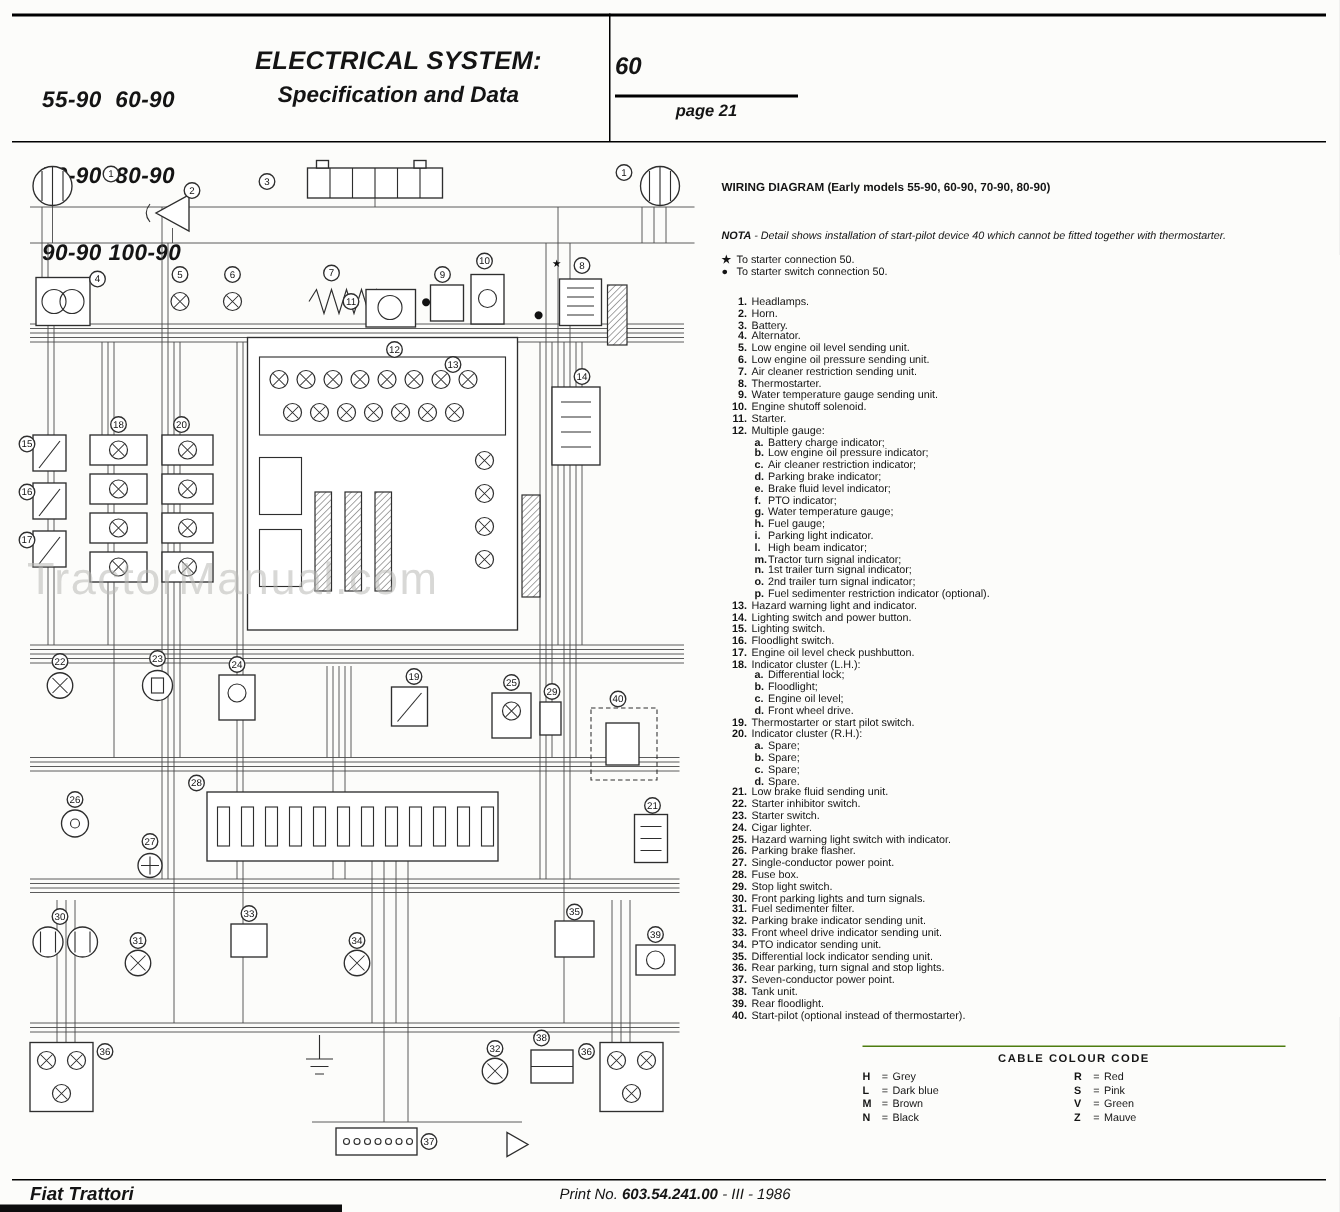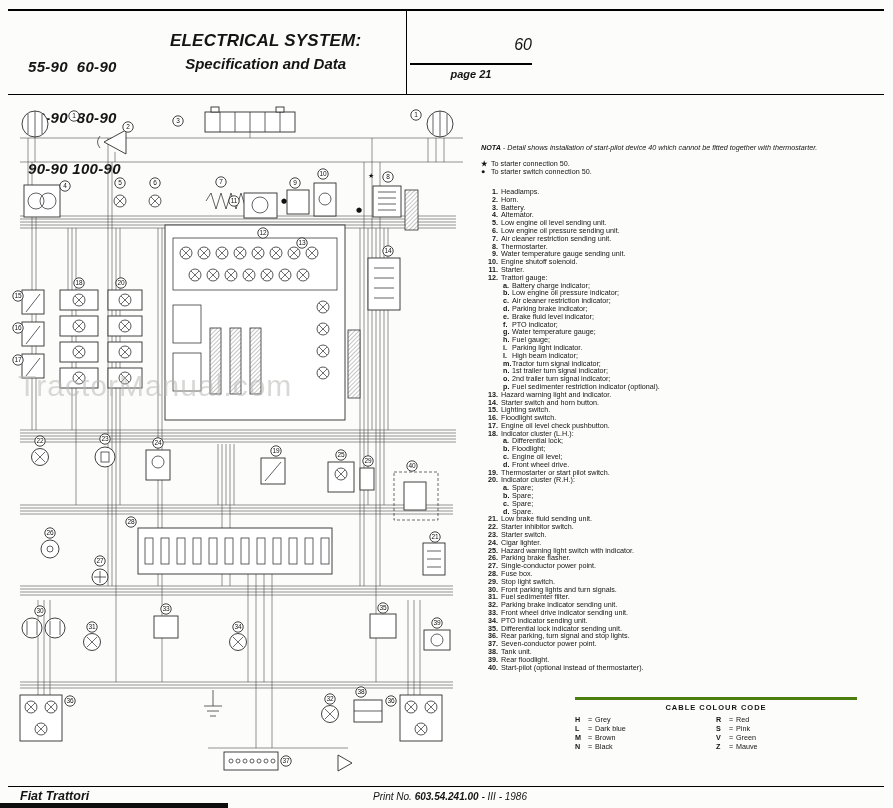--- a/index.html
+++ b/index.html
@@ -14,22 +14,22 @@
   .rule-footer { left:8px; top:786px; width:876px; height:1px; }
   .header-vline { left:406px; top:9px; width:1px; height:85px; }
   .chapter-underline { left:410px; top:63px; width:122px; height:2px; }
   .scan-bar { left:0; top:803px; width:228px; height:5px; background:#0d0d0d; position:absolute; }
 
   .models { position:absolute; left:28px; top:24px; font-weight:bold; font-style:italic;
             font-size:15px; line-height:17px; letter-spacing:.3px; white-space:pre; }
   .sys-title { position:absolute; left:170px; top:31px; font-weight:bold; font-style:italic;text-align:center; }
   .sys-title .t1 { font-size:17px; letter-spacing:.2px; }
   .sys-title .t2 { font-size:15px; margin-top:4px; }
-  .chapter-num { position:absolute; left:410px; top:36px; width:122px; text-align:right;
-                 font-weight:normal; font-style:italic; font-size:16px; }
+  .chapter-num { position:absolute; left:410px; top:36px; width:122px; text-align:left;
+                 font-weight:bold; font-style:italic; font-size:16px; }
   .page-label { position:absolute; left:410px; top:68px; width:122px; text-align:center;
                 font-weight:bold; font-style:italic; font-size:11px; }
 
   .brand { position:absolute; left:20px; top:789px; font-weight:bold; font-style:italic; font-size:12.5px; }
   .print { position:absolute; left:290px; top:791px; width:320px; text-align:center;
            font-style:italic; font-size:10px; }
   .print b { font-style:italic;text-align:right; }
 
   .legend { position:absolute; left:481px; top:120px; width:404px; font-size:7.2px; line-height:7.8px; }
   .legend-heading { font-weight:bold; font-size:7.8px; line-height:9px; }
@@ -38,21 +38,21 @@
   .symbol-notes { margin-top:8px; }
   .symbol-note { font-size:7.2px; line-height:8.6px; }
   .symbol-note .sym { display:inline-block; width:10px; font-weight:bold; }
   .legend-list { margin-top:11px; }
   .legend-row { display:flex; }
   .legend-row .num { flex:none; width:17px; text-align:right; font-weight:bold; padding-right:3px; }
   .legend-row .sub-k { flex:none; width:9px; margin-left:2px; font-weight:bold; }
   .legend-row .txt { flex:1; }
 
   .cable-code { position:absolute; left:575px; top:697px; width:282px;
-                border-top:3px solid #4d7c0f; padding-top:3px; }
+                border-top:1px solid #4d7c0f; padding-top:3px; }
   .cable-title { text-align:center; font-weight:bold; font-size:7.5px; letter-spacing:1px; }
   .cable-cols { display:flex; margin-top:3px; }
   .cable-col { flex:1; }
   .cable-row { font-size:7.2px; line-height:9px; }
   .cable-k { display:inline-block; width:10px; font-weight:bold; }
   .cable-eq { display:inline-block; width:10px; text-align:center; }
 
   .diagram { position:absolute; left:8px; top:100px; width:470px; height:680px; }
   .wire { stroke:#4a4a4a; stroke-width:.6; fill:none; }
   .comp { fill:#ffffff; stroke:#2e2e2e; stroke-width:.9; }
@@ -384,20 +384,21 @@
         <circle cx="322" cy="599" r="5.2"></circle>
         <text x="322" y="601.3">32</text>
         <circle cx="353" cy="592" r="5.2"></circle>
         <text x="353" y="594.3">38</text>
         <circle cx="278" cy="661" r="5.2"></circle>
         <text x="278" y="663.3">37</text>
       </g>
   </svg>
 
   <div class="legend">
+    <div class="legend-heading">WIRING DIAGRAM (Early models 55-90, 60-90, 70-90, 80-90)</div>
 
     <div class="nota"><span class="nota-label">NOTA</span><span> - Detail shows installation of start-pilot device 40 which cannot be fitted together with thermostarter.</span></div>
 
     <div class="symbol-notes">
       <div class="symbol-note">
         <span class="sym">★</span><span>To starter connection 50.</span>
       </div>
       <div class="symbol-note">
         <span class="sym">●</span><span>To starter switch connection 50.</span>
       </div>
@@ -443,21 +444,21 @@
         <div class="legend-row">
           <span class="num">10.</span>
           <span class="txt">Engine shutoff solenoid.</span>
         </div>
         <div class="legend-row">
           <span class="num">11.</span>
           <span class="txt">Starter.</span>
         </div>
         <div class="legend-row">
           <span class="num">12.</span>
-          <span class="txt">Trattori gauge:</span>
+          <span class="txt">Multiple gauge:</span>
         </div>
         <div class="legend-row">
           <span class="num"></span>
           <span class="sub-k">a.</span>
           <span class="txt">Battery charge indicator;</span>
         </div>
         <div class="legend-row">
           <span class="num"></span>
           <span class="sub-k">b.</span>
           <span class="txt">Low engine oil pressure indicator;</span>
@@ -521,21 +522,21 @@
           <span class="num"></span>
           <span class="sub-k">p.</span>
           <span class="txt">Fuel sedimenter restriction indicator (optional).</span>
         </div>
         <div class="legend-row">
           <span class="num">13.</span>
           <span class="txt">Hazard warning light and indicator.</span>
         </div>
         <div class="legend-row">
           <span class="num">14.</span>
-          <span class="txt">Starter switch and horn button.</span>
+          <span class="txt">Lighting switch and power button.</span>
         </div>
         <div class="legend-row">
           <span class="num">15.</span>
           <span class="txt">Lighting switch.</span>
         </div>
         <div class="legend-row">
           <span class="num">16.</span>
           <span class="txt">Floodlight switch.</span>
         </div>
         <div class="legend-row">

